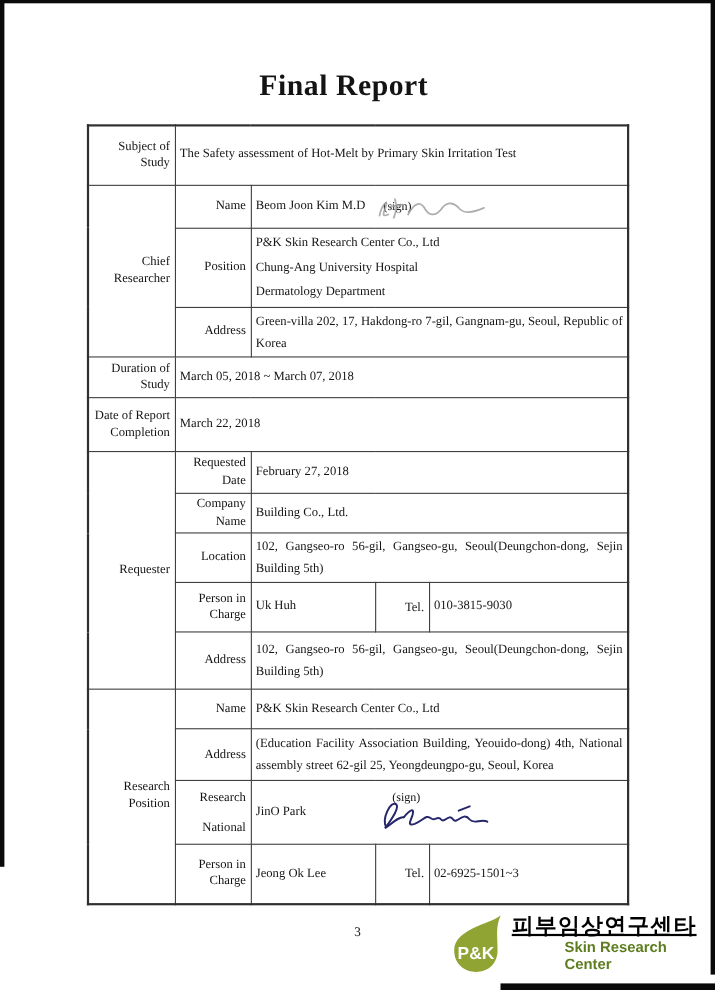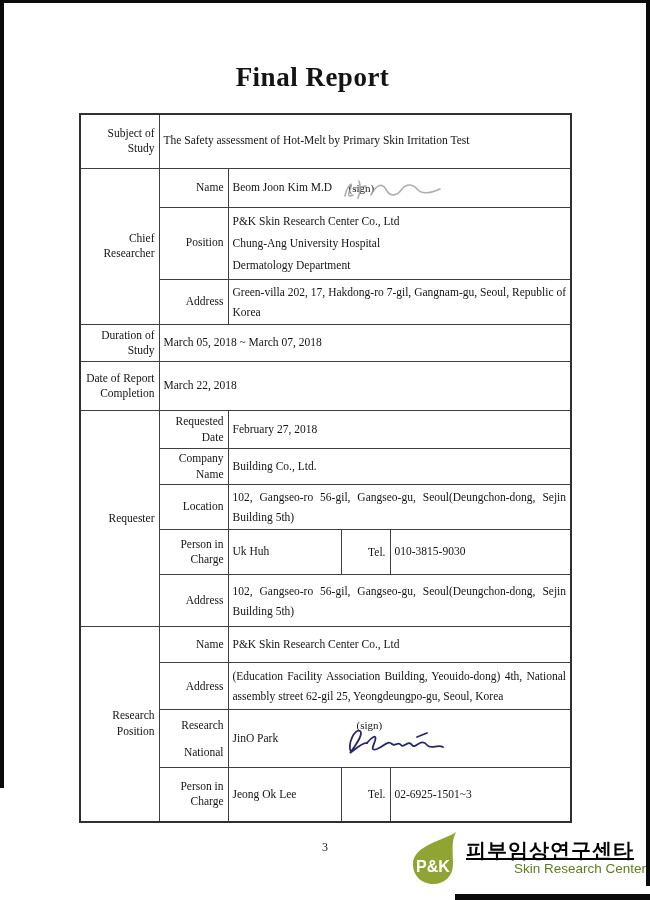--- a/index.html
+++ b/index.html
@@ -34,21 +34,21 @@
   .sig-block2{position:absolute;left:112px;top:2px;width:116px;height:52px;}
   .sig-block2 .sign-text{position:absolute;left:16px;top:5px;font-size:11px;}
   .sig-block2 svg{position:absolute;left:2px;top:12px;}
 
   .pagenum{position:absolute;left:0;top:840px;width:650px;text-align:center;font-size:12px;}
 
   .logo{position:absolute;left:407px;top:830px;display:flex;align-items:center;gap:7px;justify-content:flex-end;}
   .logo-text{display:flex;flex-direction:column;justify-content:center;}
   .logo-kr{font-family:"Liberation Sans", sans-serif;font-weight:bold;font-size:20px;
            color:#000000;letter-spacing:1px;line-height:1.1;text-decoration:underline;}
-  .logo-en{font-family:"Liberation Sans", sans-serif;font-weight:normal;font-size:13.5px;
+  .logo-en{font-family:"Liberation Sans", sans-serif;font-weight:bold;font-size:13.5px;
            color:#5e7d20;line-height:1.2;margin-left:48px;}
 </style>
 </head>
 <body>
 
 <div class="page">
   <div class="edge edge-top"></div>
   <div class="edge edge-left"></div>
   <div class="edge edge-right"></div>
   <div class="edge edge-bottom"></div>

